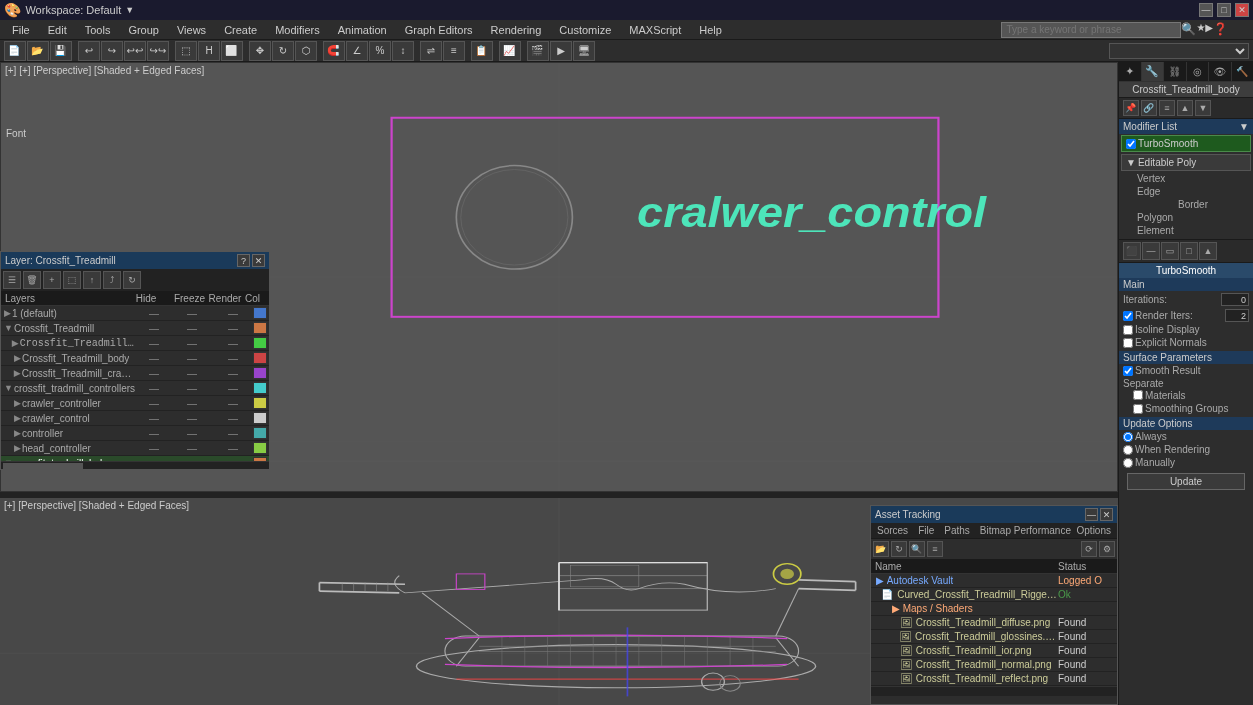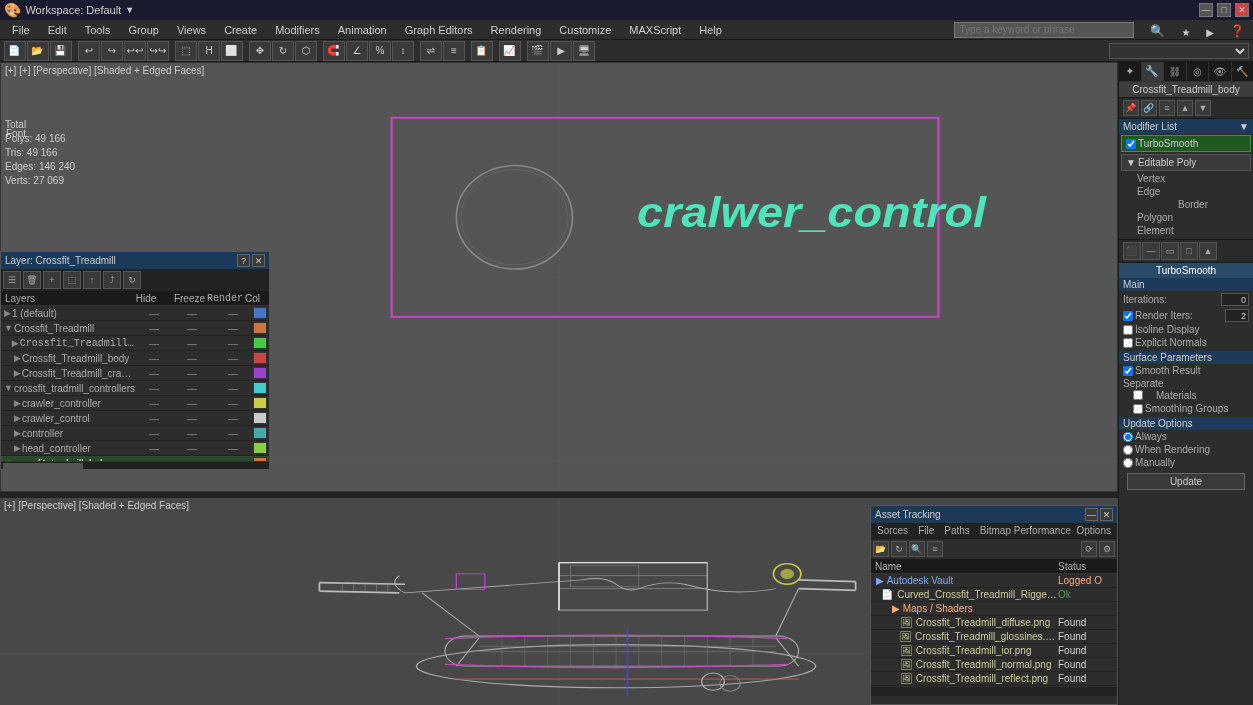--- a/index.html
+++ b/index.html
@@ -128,21 +128,21 @@
   <div class="menu-item">Views</div>
   <div class="menu-item">Create</div>
   <div class="menu-item">Modifiers</div>
   <div class="menu-item">Animation</div>
   <div class="menu-item">Graph Editors</div>
   <div class="menu-item">Rendering</div>
   <div class="menu-item">Customize</div>
   <div class="menu-item">MAXScript</div>
   <div class="menu-item">Help</div>
   <div style="flex:1;"></div>
-  <div style="display:flex; align-items:flex-end; gap:16px; margin-right:4px;">
+  <div style="display:flex; align-items:flex-start; gap:0; margin-right:21px;">
     <input type="text" style="width: 180px; height: 16px; background: rgb(85, 85, 85); border: 1px solid rgb(119, 119, 119); color: rgb(204, 204, 204); font-size: 10px; padding: 0px 4px;" placeholder="Type a keyword or phrase">
     <span style="font-size:12px; cursor:pointer;">🔍</span>
     <span style="font-size:10px; cursor:pointer;">★</span>
     <span style="font-size:10px; cursor:pointer;">▶</span>
     <span style="font-size:12px; cursor:pointer;">❓</span>
   </div>
 </div>
 
 <div id="toolbar" style="height:22px; background:#2d2d2d; display:flex; align-items:center; padding:0 4px; gap:1px; border-bottom:1px solid #1a1a1a;">
   <div class="toolbar-btn" title="New">📄</div>
@@ -187,39 +187,20 @@
 <div id="main-layout" style="display:flex; height:calc(705px - 62px); position:relative;">
 
   <div id="viewport-area" style="flex:1; display:flex; flex-direction:column; min-width:0; position:relative;">
 
     <div id="top-viewport" style="height:430px; background:#555; border:1px solid #333; position:relative; overflow:hidden;">
       <div class="viewport-label" style="position:absolute; top:2px; left:4px; font-size:10px; color:#ccc; z-index:10;">
         <span style="cursor:pointer;">[+]</span>
         <span>[+] [Perspective] [Shaded + Edged Faces]</span>
       </div>
 
-      <div id="stats-overlay">
-        <div>Total</div>
-        <div>
-          <span>Polys:</span>
-          <span>49 166</span>
-        </div>
-        <div>
-          <span>Tris:</span>
-          <span>49 166</span>
-        </div>
-        <div>
-          <span>Edges:</span>
-          <span>146 240</span>
-        </div>
-        <div>
-          <span>Verts:</span>
-          <span>27 069</span>
-        </div>
-      </div>
 
       <div class="font-label">Font</div>
 
       <svg id="top-canvas" viewBox="0 0 1000 430" preserveAspectRatio="none">
 
         <rect width="1000" height="430" fill="#555"></rect>
 
         <line x1="500" y1="0" x2="500" y2="430" stroke="#666" stroke-width="0.5" opacity="0.3"></line>
         <line x1="0" y1="215" x2="1000" y2="215" stroke="#666" stroke-width="0.5" opacity="0.3"></line>
 
@@ -405,21 +386,21 @@
 
     <div style="display:flex; align-items:flex-end; padding:1px 4px; gap:2px; font-size:10px; color:#aaa;">
       <input type="checkbox" checked="" style="width: 10px; height: 10px;">
       <span>Smooth Result</span>
     </div>
 
     <div style="padding:1px 4px 0 4px; font-size:10px; color:#aaa;">
       <span>Separate</span>
     </div>
 
-    <div style="display:flex; align-items:flex-start; padding:1px 4px 1px 14px; gap:13px; font-size:10px; color:#aaa;">
+    <div style="display:flex; align-items:flex-start; padding:1px 4px 1px 14px; gap:2px; font-size:10px; color:#aaa;">
       <input type="checkbox" style="width: 10px; height: 10px;">
       <span>Materials</span>
     </div>
 
     <div style="display:flex; align-items:center; padding:1px 4px 1px 14px; gap:2px; font-size:10px; color:#aaa;">
       <input type="checkbox" style="width: 10px; height: 10px;">
       <span>Smoothing Groups</span>
     </div>
 
     <div style="background:#1e3a5a; padding:1px 4px; font-size:10px; color:#ccc; margin-top:2px;">
@@ -461,21 +442,21 @@
       <div style="width:18px;height:18px;background:#3a3a3a;border:1px solid #555;display:flex;align-items:center;justify-content:center;font-size:9px;color:#aaa;cursor:pointer;">⬚</div>
       <div style="width:18px;height:18px;background:#3a3a3a;border:1px solid #555;display:flex;align-items:center;justify-content:center;font-size:9px;color:#aaa;cursor:pointer;">↑</div>
       <div style="width:18px;height:18px;background:#3a3a3a;border:1px solid #555;display:flex;align-items:center;justify-content:center;font-size:9px;color:#aaa;cursor:pointer;">⤴</div>
       <div style="width:18px;height:18px;background:#3a3a3a;border:1px solid #555;display:flex;align-items:center;justify-content:center;font-size:9px;color:#aaa;cursor:pointer;">↻</div>
     </div>
 
     <div style="display:flex; background:#1a1a1a; border-bottom:1px solid #333; font-size:10px; padding:1px 4px;">
       <span style="flex:1; color:#aaa;">Layers</span>
       <span style="width:34px; text-align:center; color:#aaa;">Hide</span>
       <span style="width:42px; text-align:right; color:#aaa;">Freeze</span>
-      <span style="width:40px; text-align:center; color:#aaa;font-family:Liberation Mono, monospace;">Render</span>
+      <span style="width:40px; text-align:center; color:#aaa;">Render</span>
       <span style="width:20px; color:#aaa;">Col</span>
     </div>
 
     <div id="layer-rows" style="overflow-y:auto; max-height:155px;">
 
     <div style="display: flex; align-items: center; padding: 1px 2px; font-size: 10px; color: rgb(170, 170, 170); cursor: pointer; border-bottom: 1px solid rgb(34, 34, 34); background: transparent;">
           <div style="flex: 1 1 0%; display: flex; align-items: center; gap: 1px; overflow: hidden; white-space: nowrap;">
             <span style="display:inline-block; width:0px;"></span>
             <span style="font-size:9px; color:#888;">▶</span>
             <span style="font-size:10px; overflow:hidden; text-overflow:ellipsis;">1 (default)</span>

